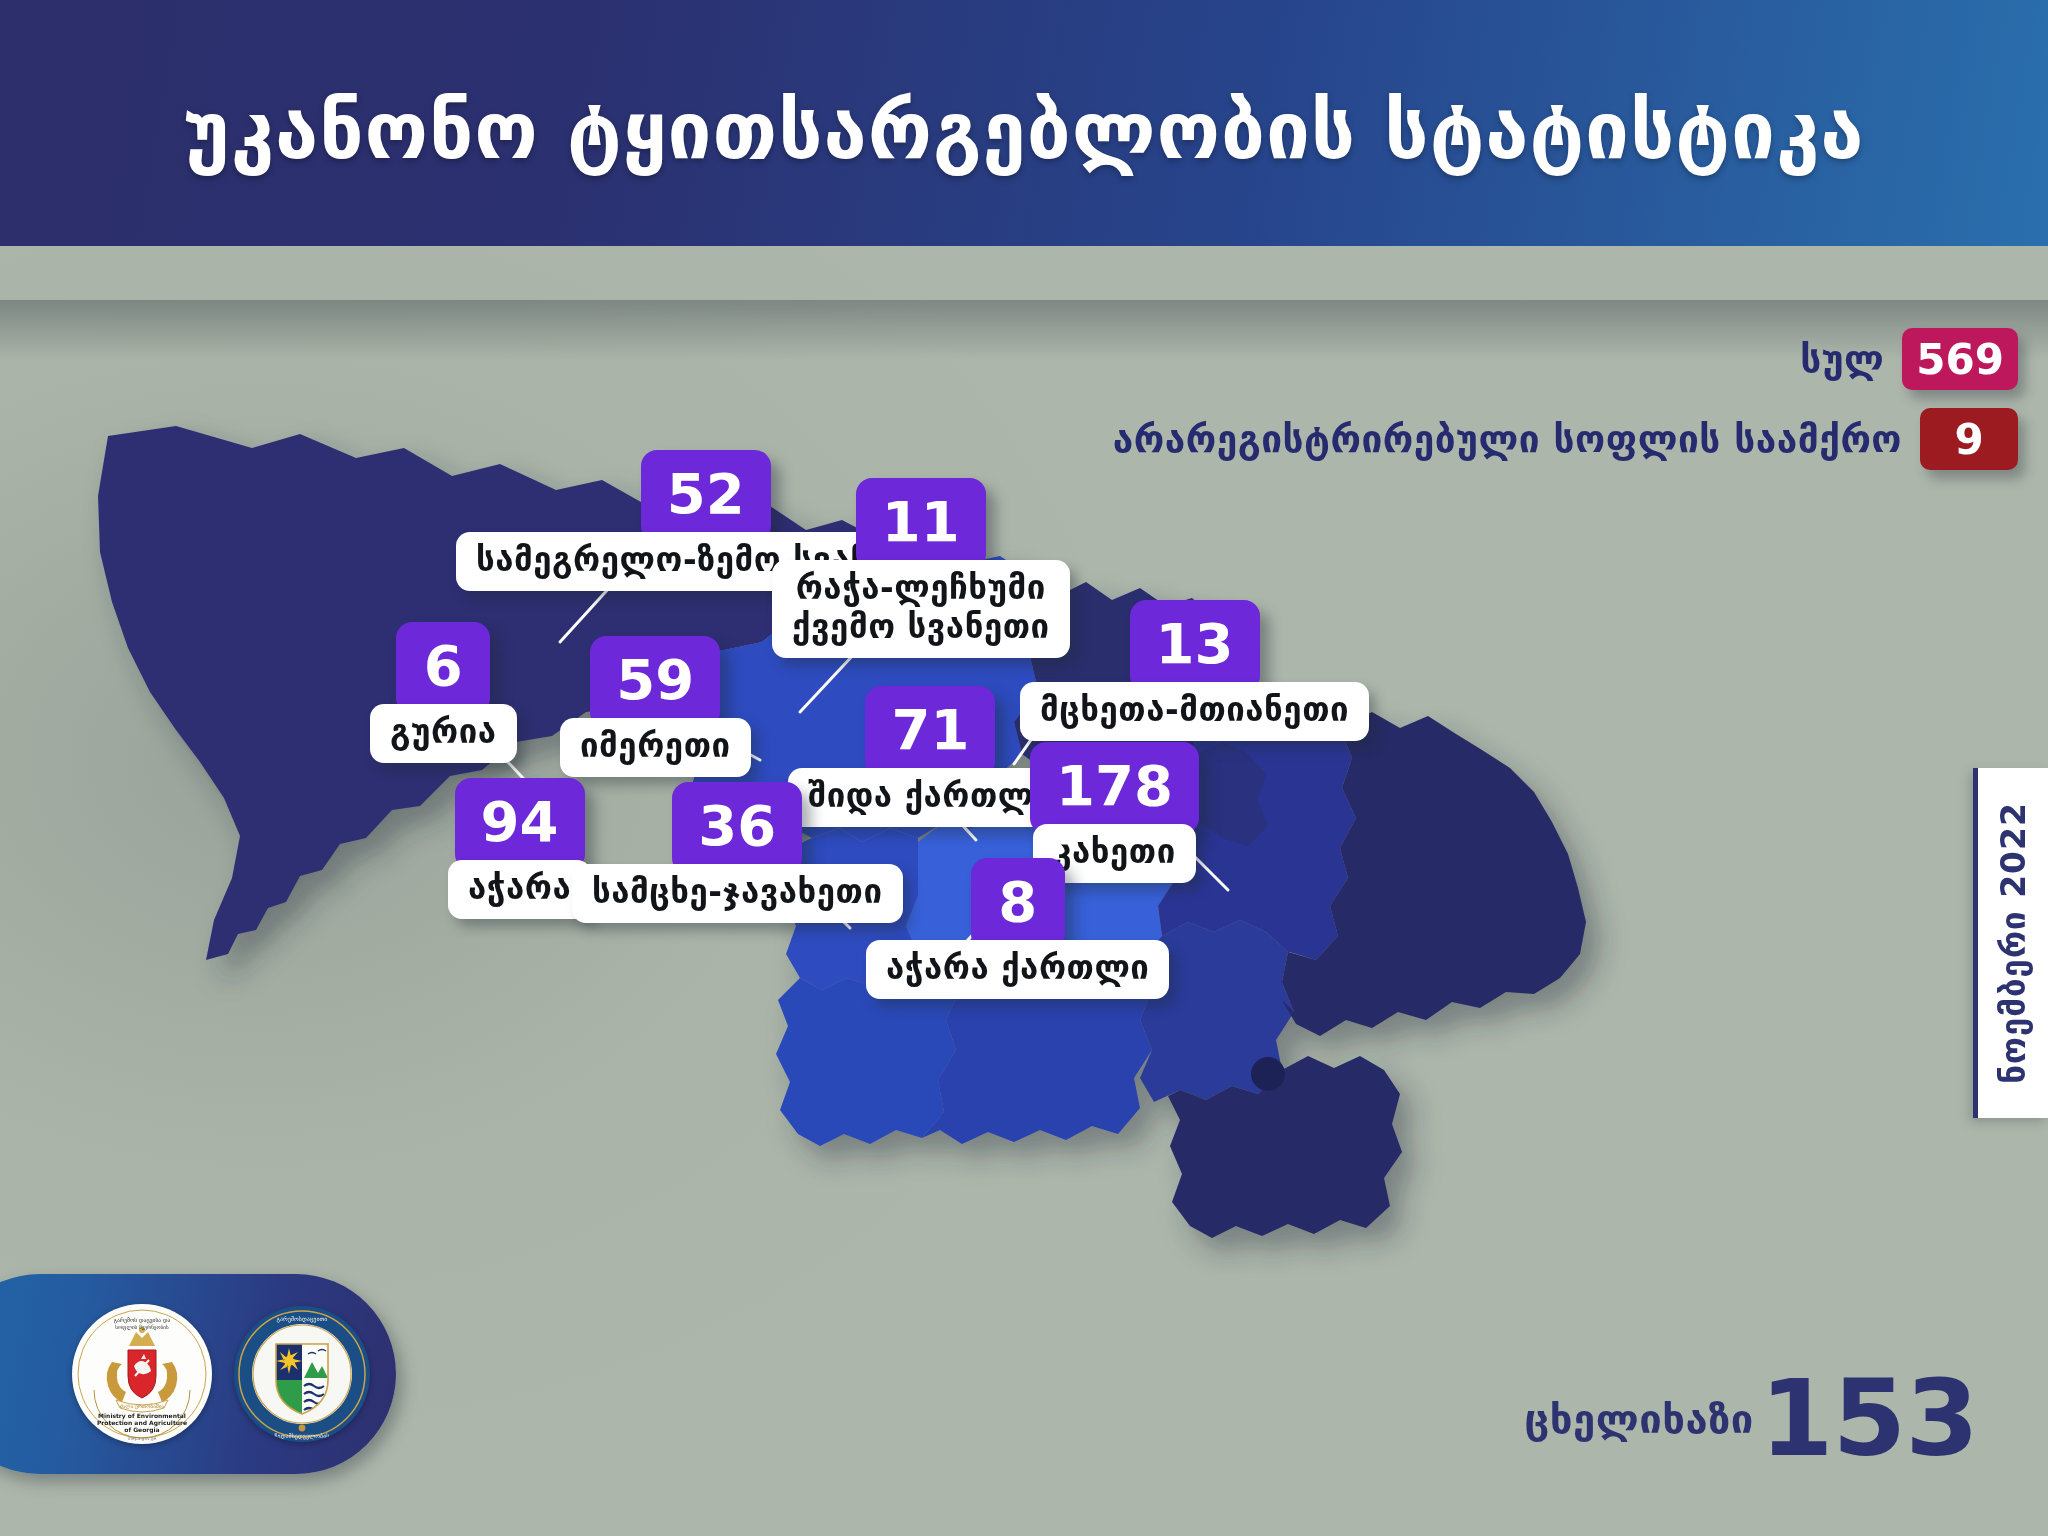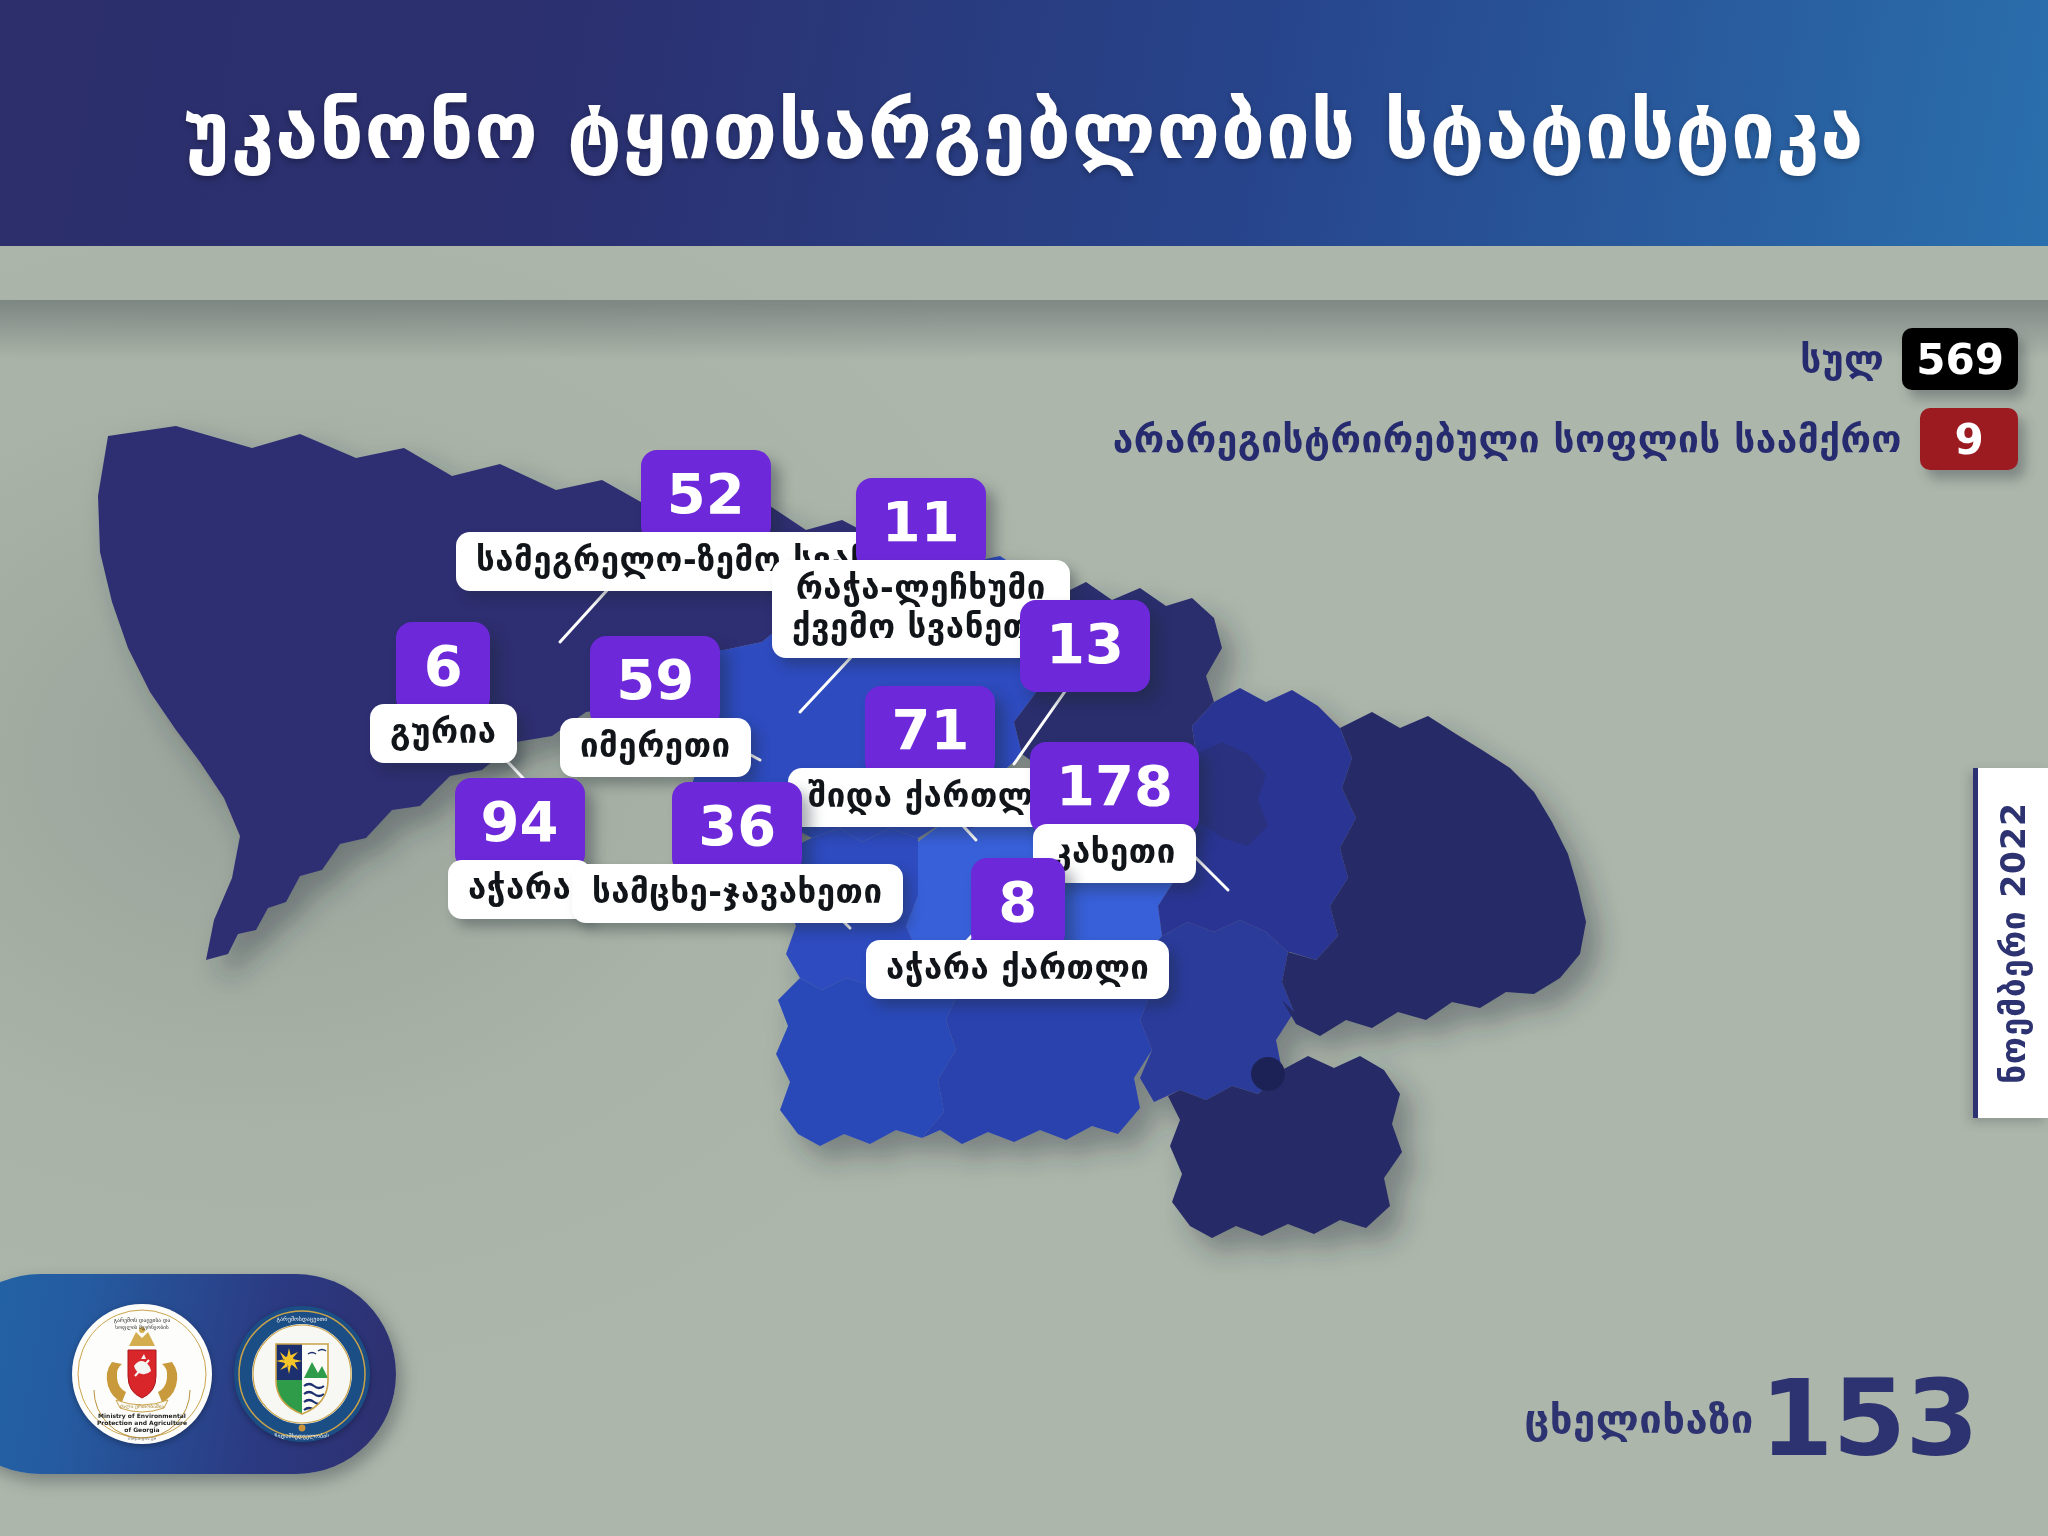--- a/index.html
+++ b/index.html
@@ -123,21 +123,21 @@
   <div class="bg-shadow-top"></div>
 
   <div class="header">
     <div class="header-title">უკანონო ტყითსარგებლობის სტატისტიკა</div>
   </div>
 
   <div class="legend">
 
     <div class="legend-row">
       <div class="legend-label">სულ</div>
-      <div class="legend-chip" style="background:#000000">569</div>
+      <div class="legend-chip" style="background:#be185d">569</div>
     </div>
 
 
     <div class="legend-row">
       <div class="legend-label">არარეგისტრირებული სოფლის საამქრო</div>
       <div class="legend-chip" style="background:#9c1b21">9</div>
     </div>
 
   </div>
 
@@ -258,20 +258,21 @@
   <div class="pin" style="left:560px;top:636px;">
     <div class="pin-stack">
       <div class="pin-num">59</div>
       <div class="pin-name" style="margin-top:-10px">იმერეთი</div>
     </div>
   </div>
 
   <div class="pin" style="left:1020px;top:600px;">
     <div class="pin-stack">
       <div class="pin-num">13</div>
+      <div class="pin-name" style="margin-top:-10px">მცხეთა-მთიანეთი</div>
     </div>
   </div>
 
   <div class="pin" style="left:788px;top:686px;">
     <div class="pin-stack">
       <div class="pin-num">71</div>
       <div class="pin-name" style="margin-top:-10px">შიდა ქართლი</div>
     </div>
   </div>
 

